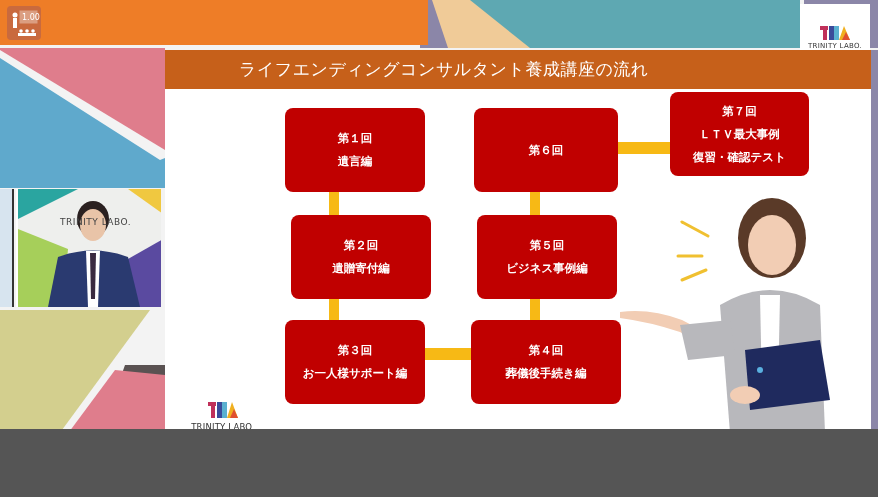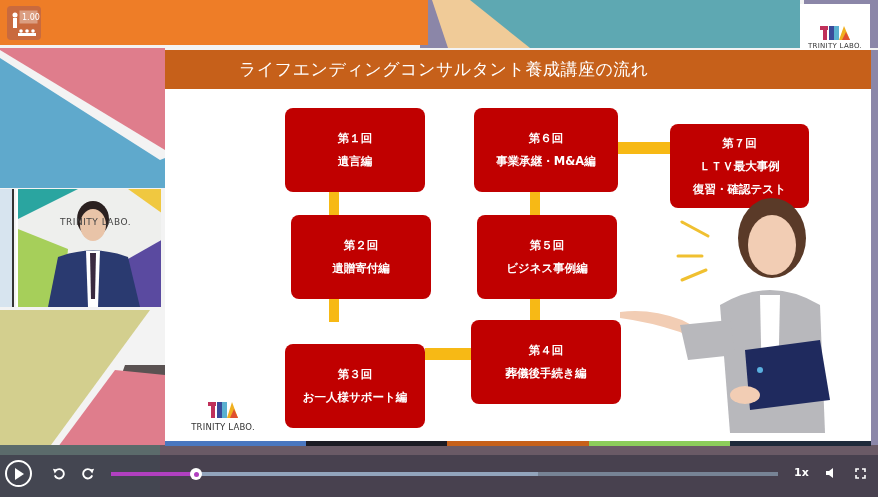--- a/index.html
+++ b/index.html
@@ -1,19 +1,19 @@
 <!DOCTYPE html>
 <html><head>
 <meta charset="utf-8">
 <style>
   * { box-sizing: border-box; margin: 0; padding: 0; }
   html, body { width: 878px; height: 497px; overflow: hidden; background: #555; }
   body { font-family: "DejaVu Sans", "Liberation Sans", sans-serif; position: relative; }
 
-  .stage { position: absolute; left: 0; top: 0; width: 878px; height: 497px; overflow: hidden; background: #f4f4f4; }
+  .stage { position: absolute; left: 0; top: 0; width: 878px; height: 429px; overflow: hidden; background: #f4f4f4; }
   .bg-shapes { position: absolute; inset: 0; }
 
   
   .header { position: absolute; left: 0; top: 0; width: 428px; height: 45px; background: #ee7d27; }
   .header-icon-box { position: absolute; left: 4px; top: 4px; width: 40px; height: 38px; display: flex; align-items: center; justify-content: center; }
   .header-title-box { position: absolute; left: 52px; top: 4px; width: 370px; height: 38px; background: #fff; display: flex; align-items: center; padding-left: 8px; }
   .header-title { font-size: 19px; font-weight: bold; color: #333; letter-spacing: 0.5px; white-space: nowrap; }
 
   .brand-top { position: absolute; left: 800px; top: 4px; width: 70px; height: 48px; background: #fff; display: flex; flex-direction: column; align-items: center; justify-content: flex-end; padding-bottom: 2px; }
   .brand-top-text { font-size: 7px; color: #333; letter-spacing: 0.3px; }
@@ -115,37 +115,36 @@
     <div class="connector" style="left:453px; top:92px; width:52px; height:12px;"></div>
 
     <div class="session-box" style="left:120px; top:58px; width:140px; height:84px;">
       <span class="num">第１回</span>
       <span>遺言編</span>
     </div>
     <div class="session-box" style="left:126px; top:165px; width:140px; height:84px;">
       <span class="num">第２回</span>
       <span>遺贈寄付編</span>
     </div>
-    <div class="session-box" style="left:120px; top:270px; width:140px; height:84px;margin-top:24px;">
+    <div class="session-box" style="left:120px; top:270px; width:140px; height:84px;">
       <span class="num">第３回</span>
       <span>お一人様サポート編</span>
     </div>
     <div class="session-box" style="left:306px; top:270px; width:150px; height:84px;">
       <span class="num">第４回</span>
       <span>葬儀後手続き編</span>
     </div>
     <div class="session-box" style="left:312px; top:165px; width:140px; height:84px;">
       <span class="num">第５回</span>
       <span>ビジネス事例編</span>
     </div>
     <div class="session-box" style="left:309px; top:58px; width:144px; height:84px;">
       <span class="num">第６回</span>
-      <span>事業承継・M&amp;A編</span>
-    </div>
-    <div class="session-box" style="left:505px; top:74px; width:139px; height:84px;">
+    </div>
+    <div class="session-box" style="left:505px; top:42px; width:139px; height:84px;">
       <span class="num">第７回</span>
       <span>ＬＴＶ最大事例</span>
       <span>復習・確認テスト</span>
     </div>
 
     <svg class="presenter" viewBox="0 0 230 243">
       <line x1="62" y1="32" x2="88" y2="46" stroke="#f0c030" stroke-width="3" stroke-linecap="round"></line>
       <line x1="58" y1="66" x2="82" y2="66" stroke="#f0c030" stroke-width="3" stroke-linecap="round"></line>
       <line x1="62" y1="90" x2="86" y2="80" stroke="#f0c030" stroke-width="3" stroke-linecap="round"></line>
       <ellipse cx="152" cy="48" rx="34" ry="40" fill="#5a3a28"></ellipse>

